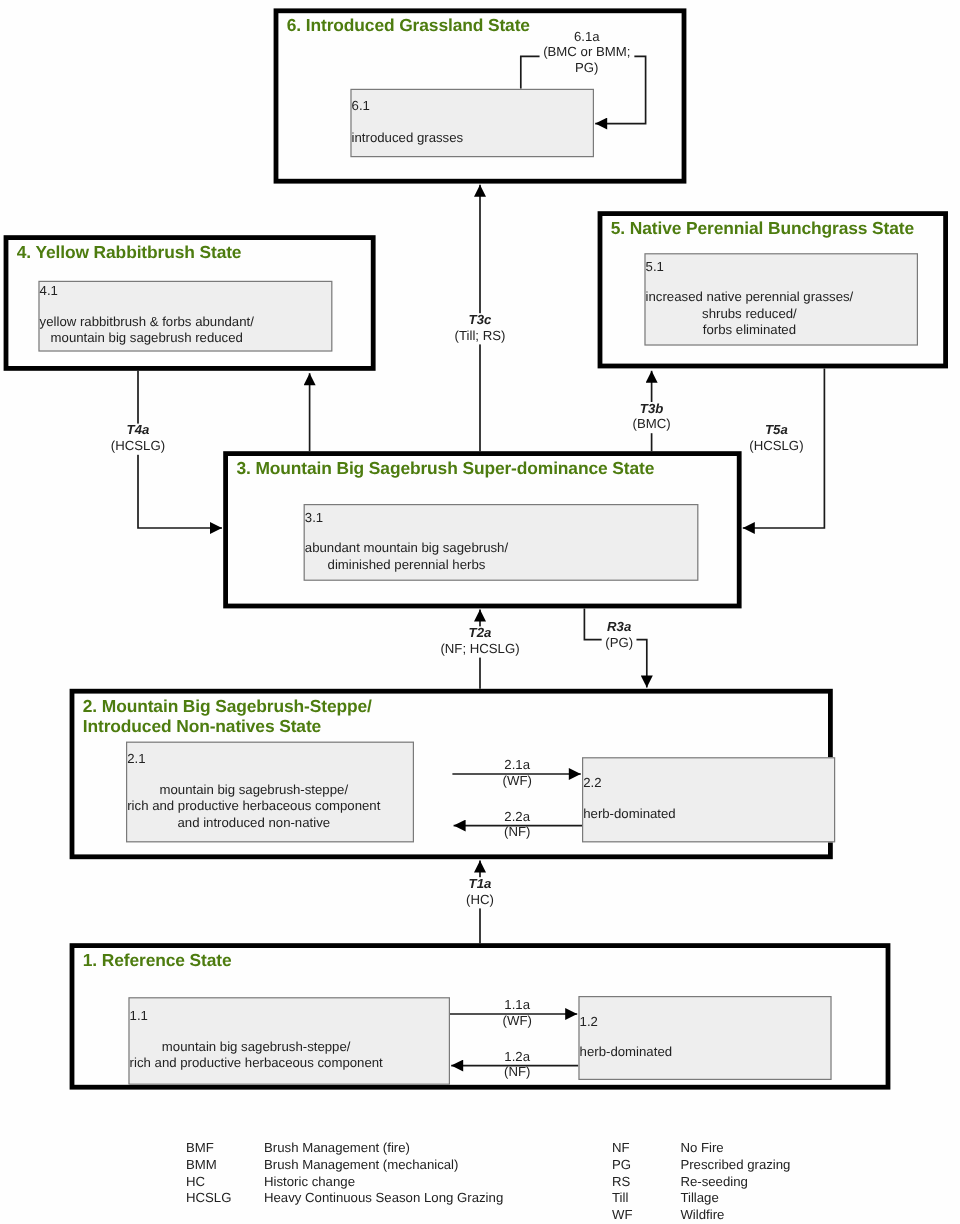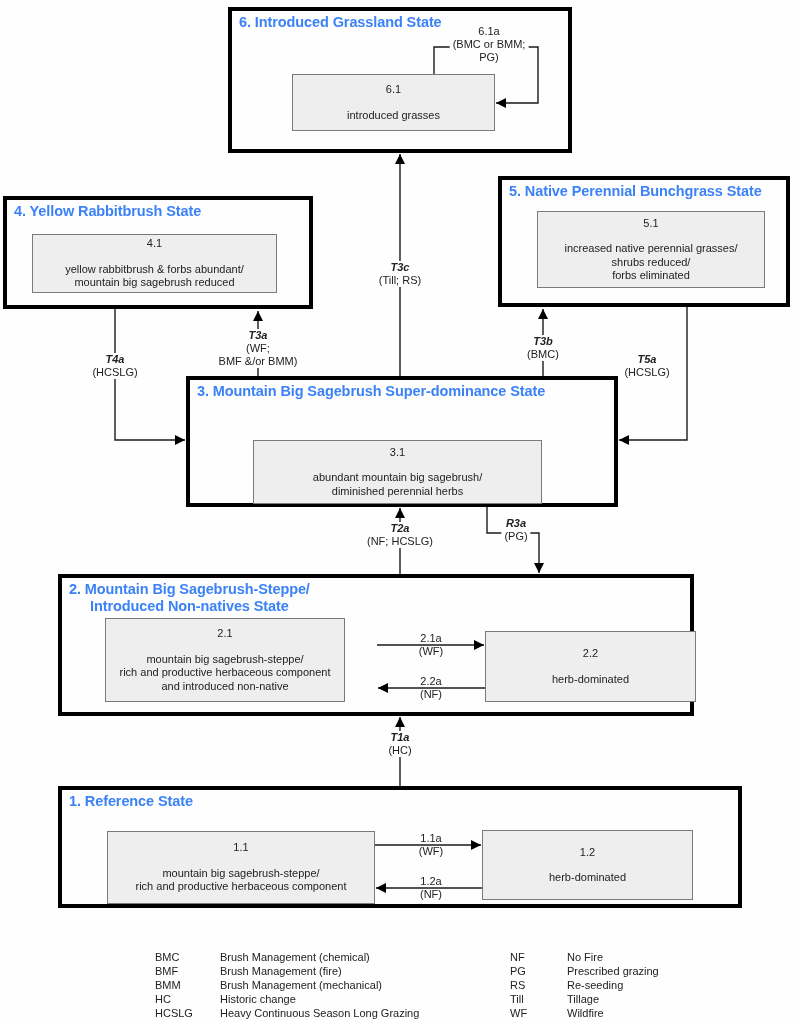--- a/index.html
+++ b/index.html
@@ -9,25 +9,25 @@
   }
   *{box-sizing:border-box;}
   svg.overlay{position:absolute;left:0;top:0;width:800px;height:1020px;pointer-events:none;}
   svg.overlay path{fill:none;stroke:#1a1a1a;stroke-width:1.4;}
 
   .state{
     position:absolute;border:4px solid #000;background:transparent;
   }
   .state-title{
     position:absolute;left:7px;top:3px;font-size:14.5px;font-weight:bold;
-    white-space:pre-line;line-height:17px;letter-spacing:-0.1px;color:#3b82f6;text-align:center;
+    white-space:pre-line;line-height:17px;letter-spacing:-0.1px;color:#4d7c0f;
   }
   .community{
     position:absolute;background:#eeeeee;border:1.5px solid #7a7a7a;
-    display:flex;flex-direction:column;align-items:center;justify-content:center;
+    display:flex;flex-direction:column;align-items:flex-start;justify-content:center;
     text-align:center;font-size:11px;line-height:13.5px;color:#222;gap:12px;
   }
   .community-id{white-space:pre-line;}
   .community-text{white-space:pre-line;}
 
   .tlabel{
     position:absolute;transform:translateX(-50%);text-align:center;
     font-size:11px;line-height:13px;color:#222;
   }
   .tlabel .tname{font-weight:bold;white-space:pre-line;font-style:italic;}
@@ -94,21 +94,21 @@
     <div class="community-id">4.1</div>
     <div class="community-text">yellow rabbitbrush &amp; forbs abundant/
 mountain big sagebrush reduced</div>
   </div>
   <div class="community" style="left:537px;top:211px;width:228px;height:77px">
     <div class="community-id">5.1</div>
     <div class="community-text">increased native perennial grasses/
 shrubs reduced/
 forbs eliminated</div>
   </div>
-  <div class="community" style="left:253px;top:440px;width:289px;height:64px">
+  <div class="community" style="left:253px;top:420px;width:329px;height:64px">
     <div class="community-id">3.1</div>
     <div class="community-text">abundant mountain big sagebrush/
 diminished perennial herbs</div>
   </div>
   <div class="community" style="left:105px;top:618px;width:240px;height:84px">
     <div class="community-id">2.1</div>
     <div class="community-text">mountain big sagebrush-steppe/
 rich and productive herbaceous component
 and introduced non-native</div>
   </div>
@@ -128,25 +128,20 @@
 
   <div class="tlabel wbg" style="left:489px;top:25px">
     <div class="aname">6.1a</div>
     <div class="tcause">(BMC or BMM;
 PG)</div>
   </div>
   <div class="tlabel wbg" style="left:400px;top:261px">
     <div class="tname">T3c</div>
     <div class="tcause">(Till; RS)</div>
   </div>
-  <div class="tlabel wbg" style="left:258px;top:329px">
-    <div class="tname">T3a</div>
-    <div class="tcause">(WF;
-BMF &amp;/or BMM)</div>
-  </div>
   <div class="tlabel wbg" style="left:115px;top:353px">
     <div class="tname">T4a</div>
     <div class="tcause">(HCSLG)</div>
   </div>
   <div class="tlabel wbg" style="left:543px;top:335px">
     <div class="tname">T3b</div>
     <div class="tcause">(BMC)</div>
   </div>
   <div class="tlabel wbg" style="left:647px;top:353px">
     <div class="tname">T5a</div>
@@ -176,24 +171,20 @@
     <div class="aname">1.1a</div>
     <div class="tcause">(WF)</div>
   </div>
   <div class="tlabel" style="left:431px;top:875px">
     <div class="aname">1.2a</div>
     <div class="tcause">(NF)</div>
   </div>
 
   <div class="legend-col" style="left:155px;top:950px">
     <div class="legend-row">
-      <span class="legend-code">BMC</span>
-      <span class="legend-def">Brush Management (chemical)</span>
-    </div>
-    <div class="legend-row">
       <span class="legend-code">BMF</span>
       <span class="legend-def">Brush Management (fire)</span>
     </div>
     <div class="legend-row">
       <span class="legend-code">BMM</span>
       <span class="legend-def">Brush Management (mechanical)</span>
     </div>
     <div class="legend-row">
       <span class="legend-code">HC</span>
       <span class="legend-def">Historic change</span>

